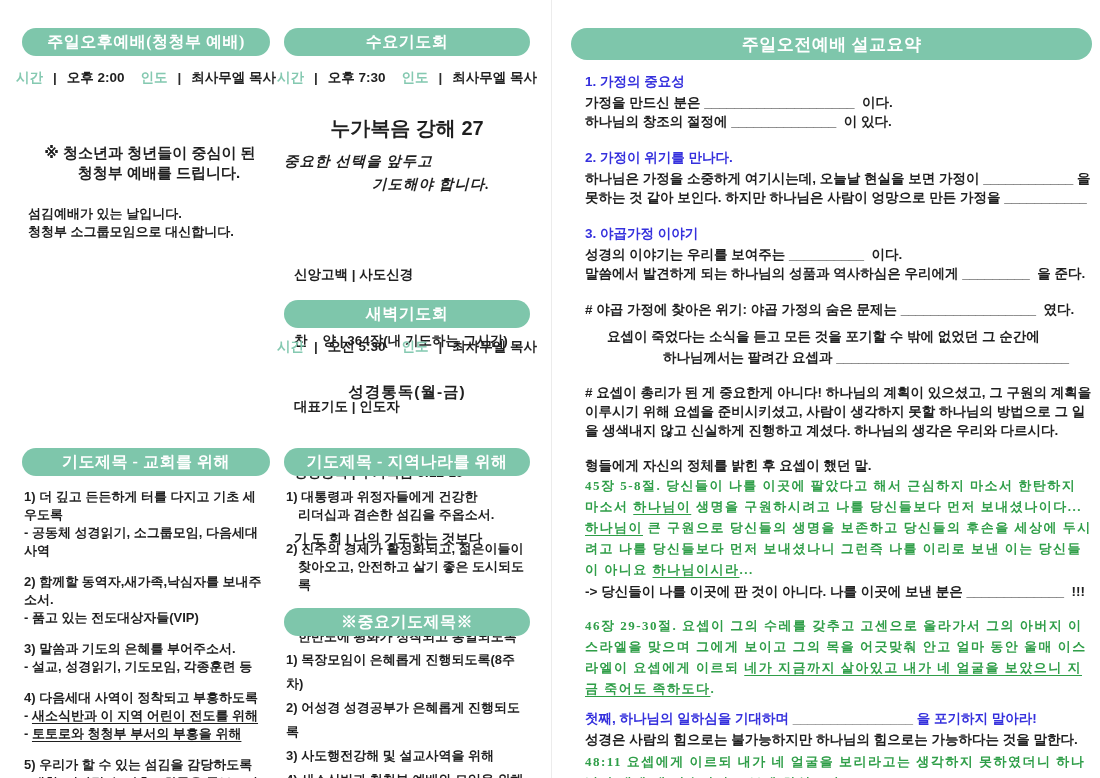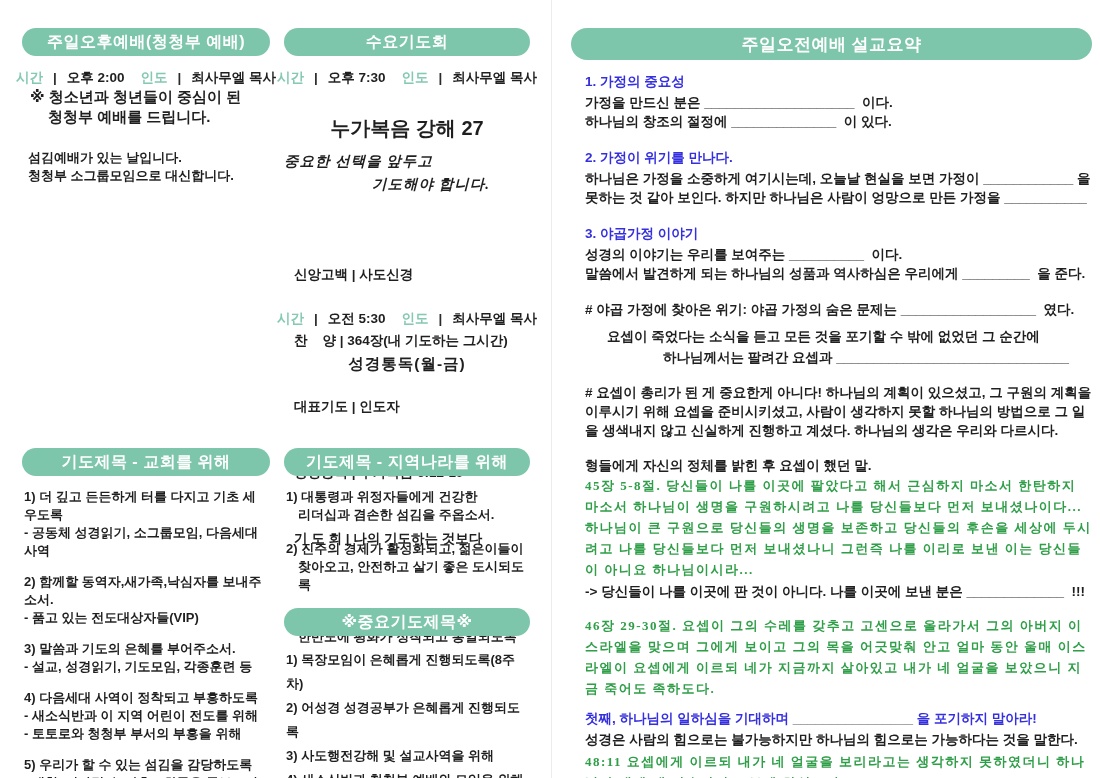--- a/index.html
+++ b/index.html
@@ -9,42 +9,42 @@
   }
   .divider{position:absolute;left:551px;top:0;width:1px;height:778px;background:#ececec;}
   .col{position:absolute;}
   .col-left{left:22px;top:28px;width:248px;}
   .col-mid{left:284px;top:28px;width:246px;}
   .col-right{left:571px;top:28px;width:521px;}
 
   .pill{
     background:#7ec6ab;color:#ffffff;border-radius:16px;height:28px;
     display:flex;align-items:center;justify-content:center;
-    font-weight:700;font-size:16px;letter-spacing:0.5px;white-space:pre;
+    font-weight:700;font-size:16px;letter-spacing:0.5px;white-space:pre;font-family:Liberation Serif, serif;
   }
   .pill-right{height:32px;font-size:17px;}
 
   .timerow{
     display:flex;justify-content:center;gap:10px;align-items:baseline;
     font-size:13.5px;font-weight:700;margin-top:13px;white-space:pre;
   }
   .glabel{color:#85c9b1;}
   .sep{color:#2a2a2a;}
 
-  .note-big{font-size:15px;font-weight:700;line-height:20px;margin-left:8px;}
+  .note-big{font-size:15px;font-weight:700;line-height:20px;margin-top:56px;margin-left:8px;text-align:center;}
   .note-big .ind{margin-left:18px;}
   .note-small{font-size:13px;font-weight:600;line-height:18px;margin-top:22px;margin-left:6px;}
 
   .block{position:absolute;left:0;width:100%;}
 
   .plist{font-size:13px;font-weight:700;line-height:18px;margin-top:12px;padding:0 2px;}
   .pgroup{margin-bottom:13px;}
   .pgroup .ln{white-space:pre-wrap;}
   .pgroup .cont{margin-left:12px;}
-  .u{text-underline-offset:3px;}
+  .u{text-decoration:underline;text-underline-offset:3px;}
 
   .theme{font-size:20px;font-weight:700;text-align:center;margin-top:28px;white-space:pre;}
   .hand{font-family:"Liberation Serif","DejaVu Serif",serif;font-style:italic;font-weight:600;
         font-size:14.5px;margin-top:10px;white-space:pre;letter-spacing:1px;}
   .hand2{margin-left:88px;margin-top:4px;}
   .order{margin-top:26px;font-size:13.5px;font-weight:700;line-height:22px;margin-left:10px;white-space:pre;}
   .dawn-note{font-size:15.5px;font-weight:700;text-align:center;margin-top:26px;letter-spacing:1px;white-space:pre;}
 
   
   .r{font-size:13.5px;font-weight:600;line-height:19px;}
@@ -126,20 +126,21 @@
     <div class="order">
       <div>신앙고백 | 사도신경</div>
       <div>찬    양 | 364장(내 기도하는 그시간)</div>
       <div>대표기도 | 인도자</div>
       <div>성경봉독 | 누가복음 6:12-19</div>
       <div>기 도 회 | 나의 기도하는 것보다</div>
     </div>
   </div>
 
   <div class="block" style="top:272px;">
+    <div class="pill"><span>새벽기도회</span></div>
     <div class="timerow" style="margin-top:10px;">
       <span class="glabel">시간</span><span class="sep">|</span><span>오전 5:30</span>
       <span class="glabel" style="margin-left:6px;">인도</span><span class="sep">|</span><span>최사무엘 목사</span>
     </div>
     <div class="dawn-note">성경통독(월-금)</div>
   </div>
 
   <div class="block" style="top:420px;">
     <div class="pill"><span>기도제목 - 지역나라를 위해</span></div>
     <div class="plist">

